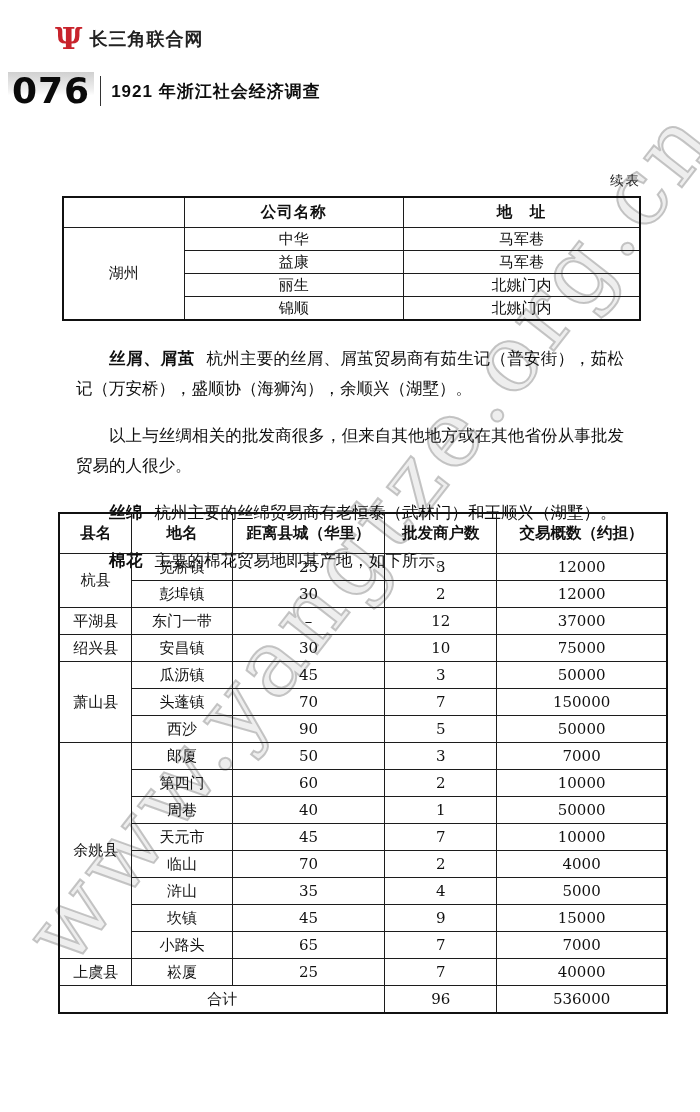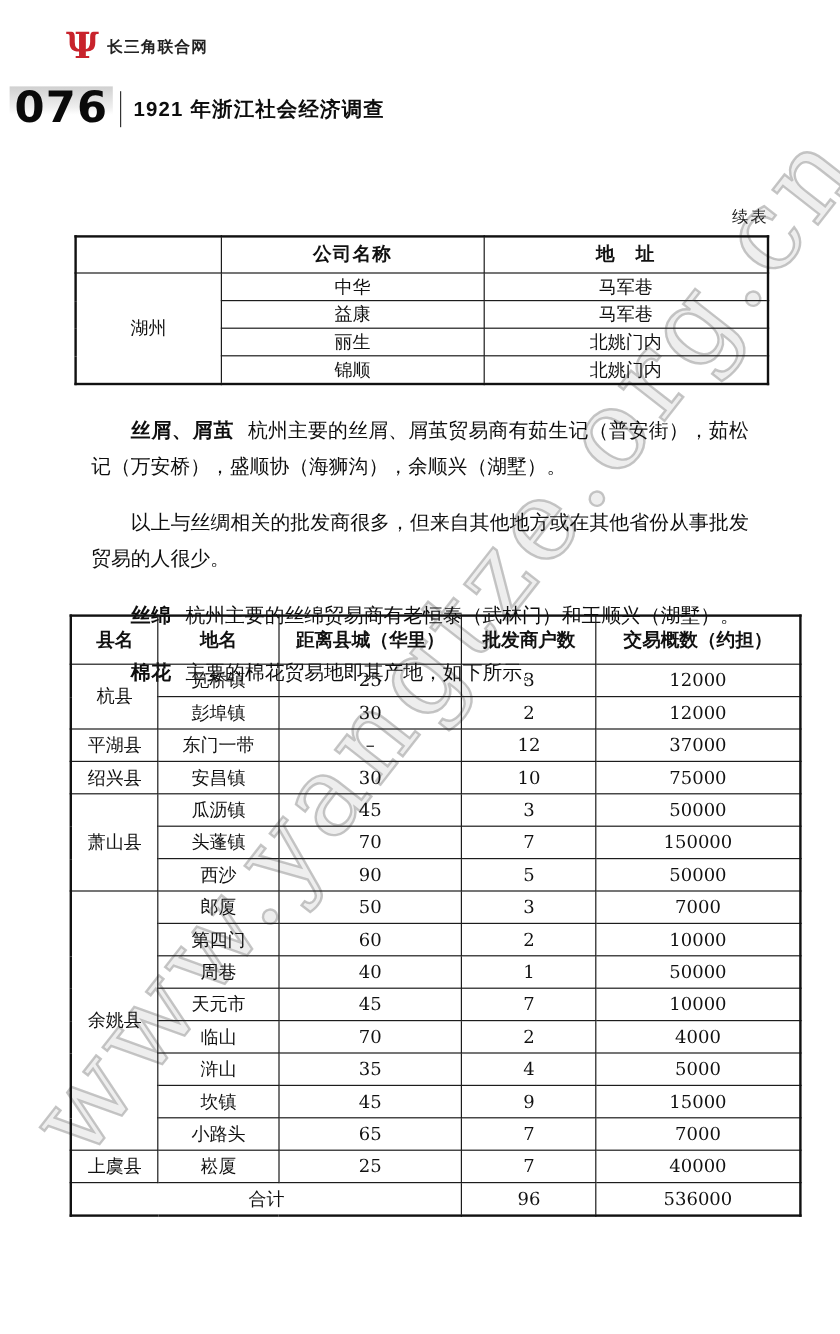--- a/index.html
+++ b/index.html
@@ -11,21 +11,21 @@
     font-family:"DejaVu Serif","Liberation Serif",serif;font-size:92px;letter-spacing:6px;
     white-space:nowrap;color:rgba(195,195,195,0.28);-webkit-text-stroke:2px rgba(178,178,178,0.75);
     z-index:1;pointer-events:none;}
 
   .layer{position:relative;z-index:2;}
 
   
   .brand{position:absolute;left:55px;top:24px;display:flex;align-items:center;}
   .brand-glyph{font-family:"DejaVu Serif",serif;font-weight:700;font-size:30px;line-height:30px;color:#c8232c;}
   .brand-text{margin-left:7px;font-family:"Liberation Sans","DejaVu Sans",sans-serif;
-              font-weight:700;font-size:13px;color:#222;letter-spacing:1px;}
+              font-weight:700;font-size:18px;color:#222;letter-spacing:1px;}
 
   .page-head{position:absolute;left:8px;top:72px;display:flex;align-items:center;}
   .page-num{font-family:"DejaVu Sans","Liberation Sans",sans-serif;font-weight:700;font-size:36px;
     line-height:38px;letter-spacing:1px;color:#0a0a0a;padding:0 4px;
     background:linear-gradient(180deg,rgba(120,120,120,0.35) 0%,rgba(160,160,160,0.18) 45%,rgba(255,255,255,0) 62%);}
   .page-head-divider{width:1px;height:30px;background:#333;margin:0 10px 0 6px;}
   .book-title{font-family:"Liberation Sans","DejaVu Sans",sans-serif;font-weight:700;font-size:17px;color:#0d0d0d;letter-spacing:1px;}
 
   .continued{position:absolute;right:59px;top:172px;font-size:13.5px;color:#222;letter-spacing:2px;}
 

